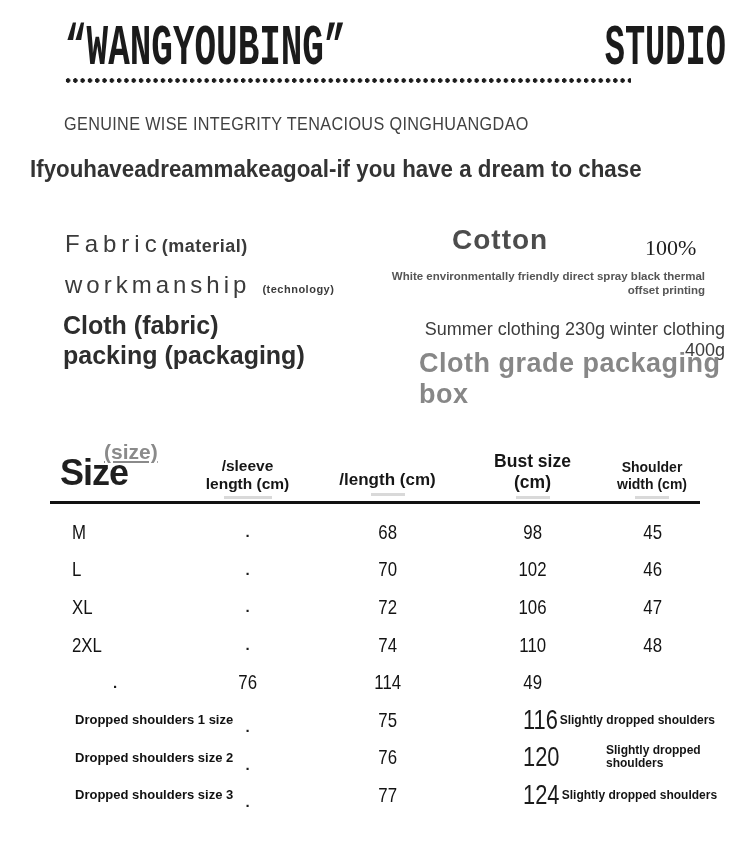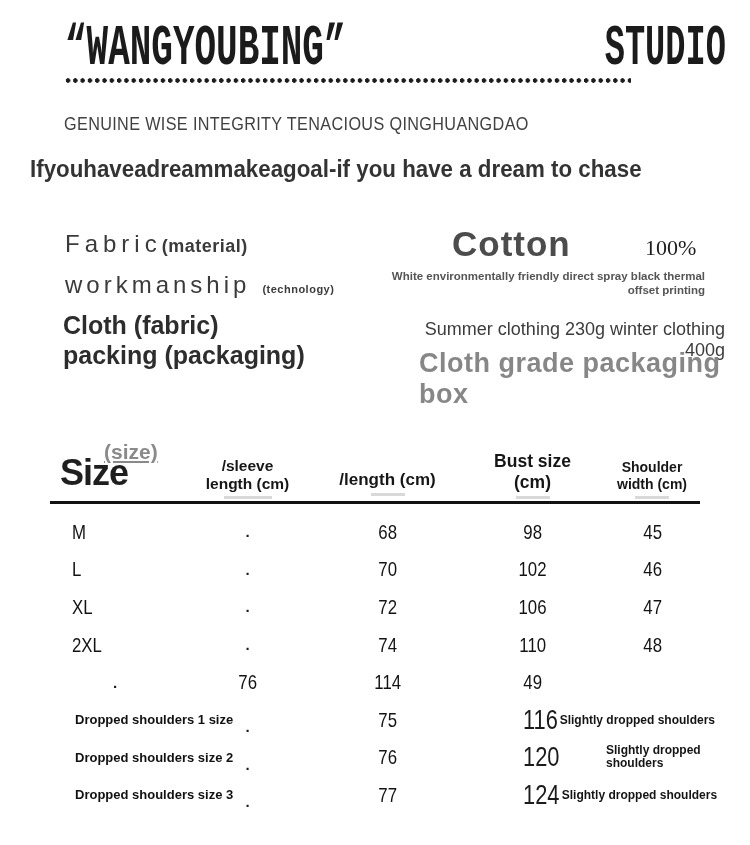--- a/index.html
+++ b/index.html
@@ -26,21 +26,21 @@
 
   
   .spec-row { position:absolute; white-space:nowrap; color:#3b3b3b; }
   .spec-main { font-size:24px; letter-spacing:5px; color:#3b3b3b; }
   .spec-sub  { font-size:18px; font-weight:bold; letter-spacing:0.5px; color:#3b3b3b; }
   .fabric-label { left:65px; top:230px; }
   .work-label   { left:65px; top:271px; }
   .work-label .spec-main { letter-spacing:4px; }
   .work-label .spec-sub  { font-size:11px; margin-left:12px; }
 
-  .cotton { position:absolute; left:452px; top:224px; font-size:35px; font-weight:bold; color:#4c4c4c; letter-spacing:1px; }
+  .cotton { position:absolute; left:452px; top:224px; font-size:28px; font-weight:bold; color:#4c4c4c; letter-spacing:1px; }
   .pct { position:absolute; left:645px; top:235px; font-family:"Liberation Serif", serif; font-size:22px; color:#1d1d1d; }
 
   .work-value { position:absolute; left:385px; top:269px; width:320px; text-align:right;
     font-size:11.5px; font-weight:bold; color:#555555; line-height:14px; }
 
   .cloth-label { position:absolute; left:63px; top:310px; font-size:25px; font-weight:bold; color:#2d2d2d; line-height:30px; }
   .weight-note { position:absolute; left:400px; top:319px; width:325px; text-align:right;
     font-size:18px; font-weight:normal; color:#3c3c3c; }
   .packaging { position:absolute; left:419px; top:348px; font-size:27px; font-weight:bold; color:#878787; letter-spacing:0.5px; }
 

